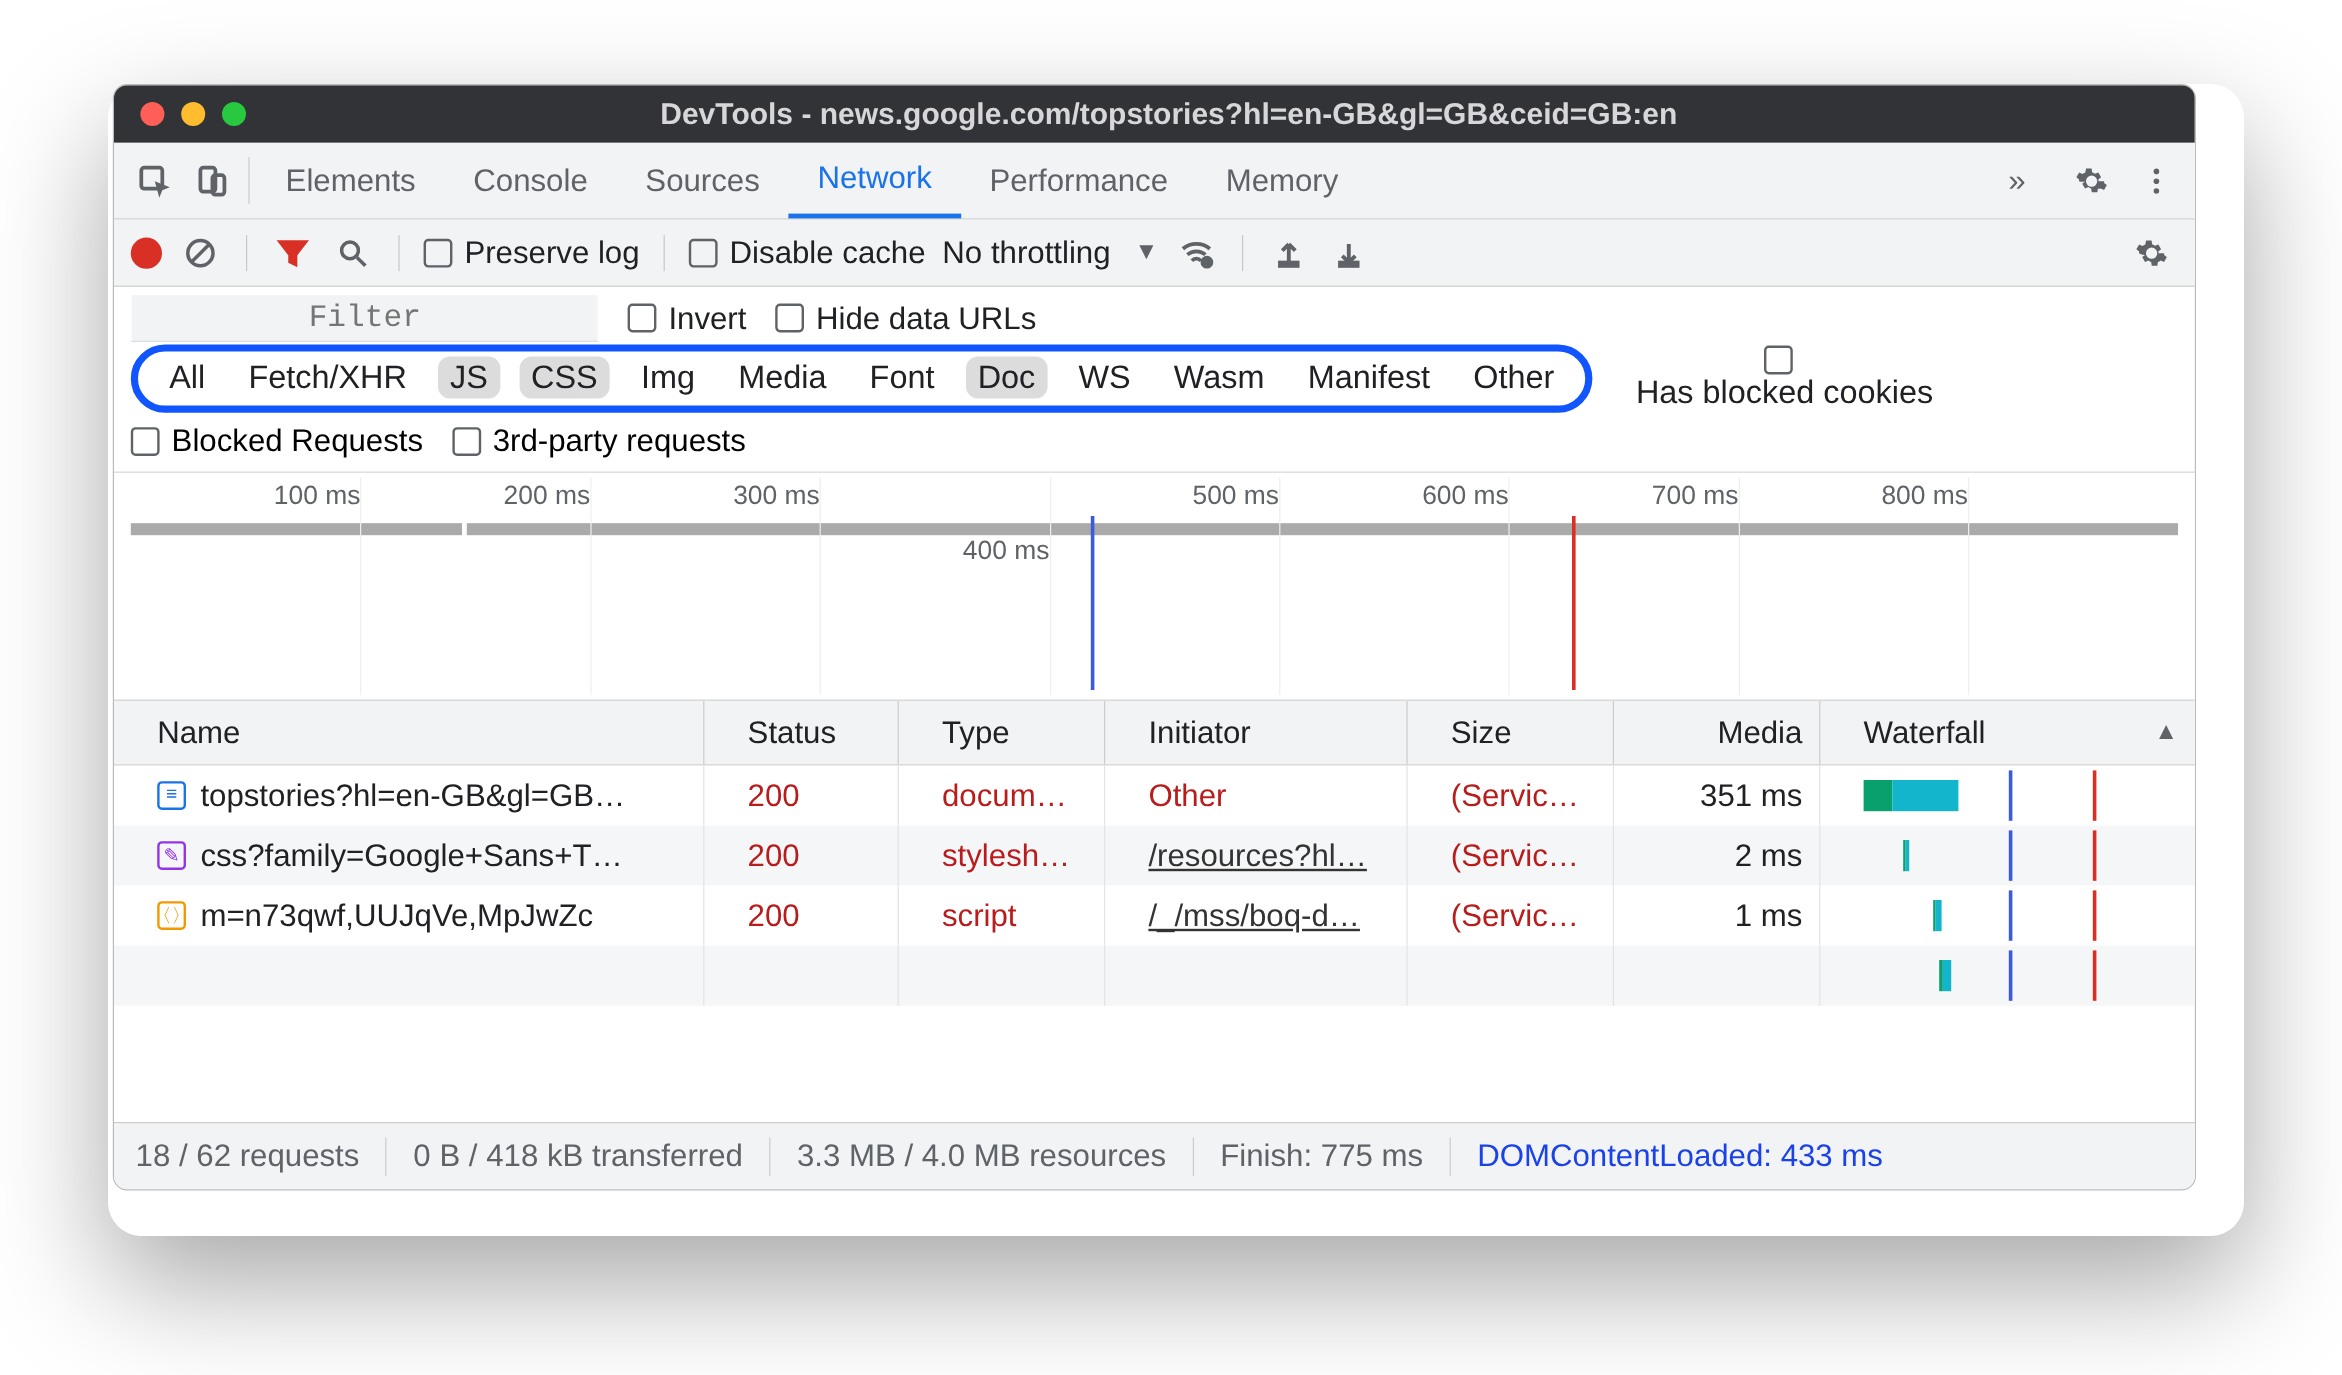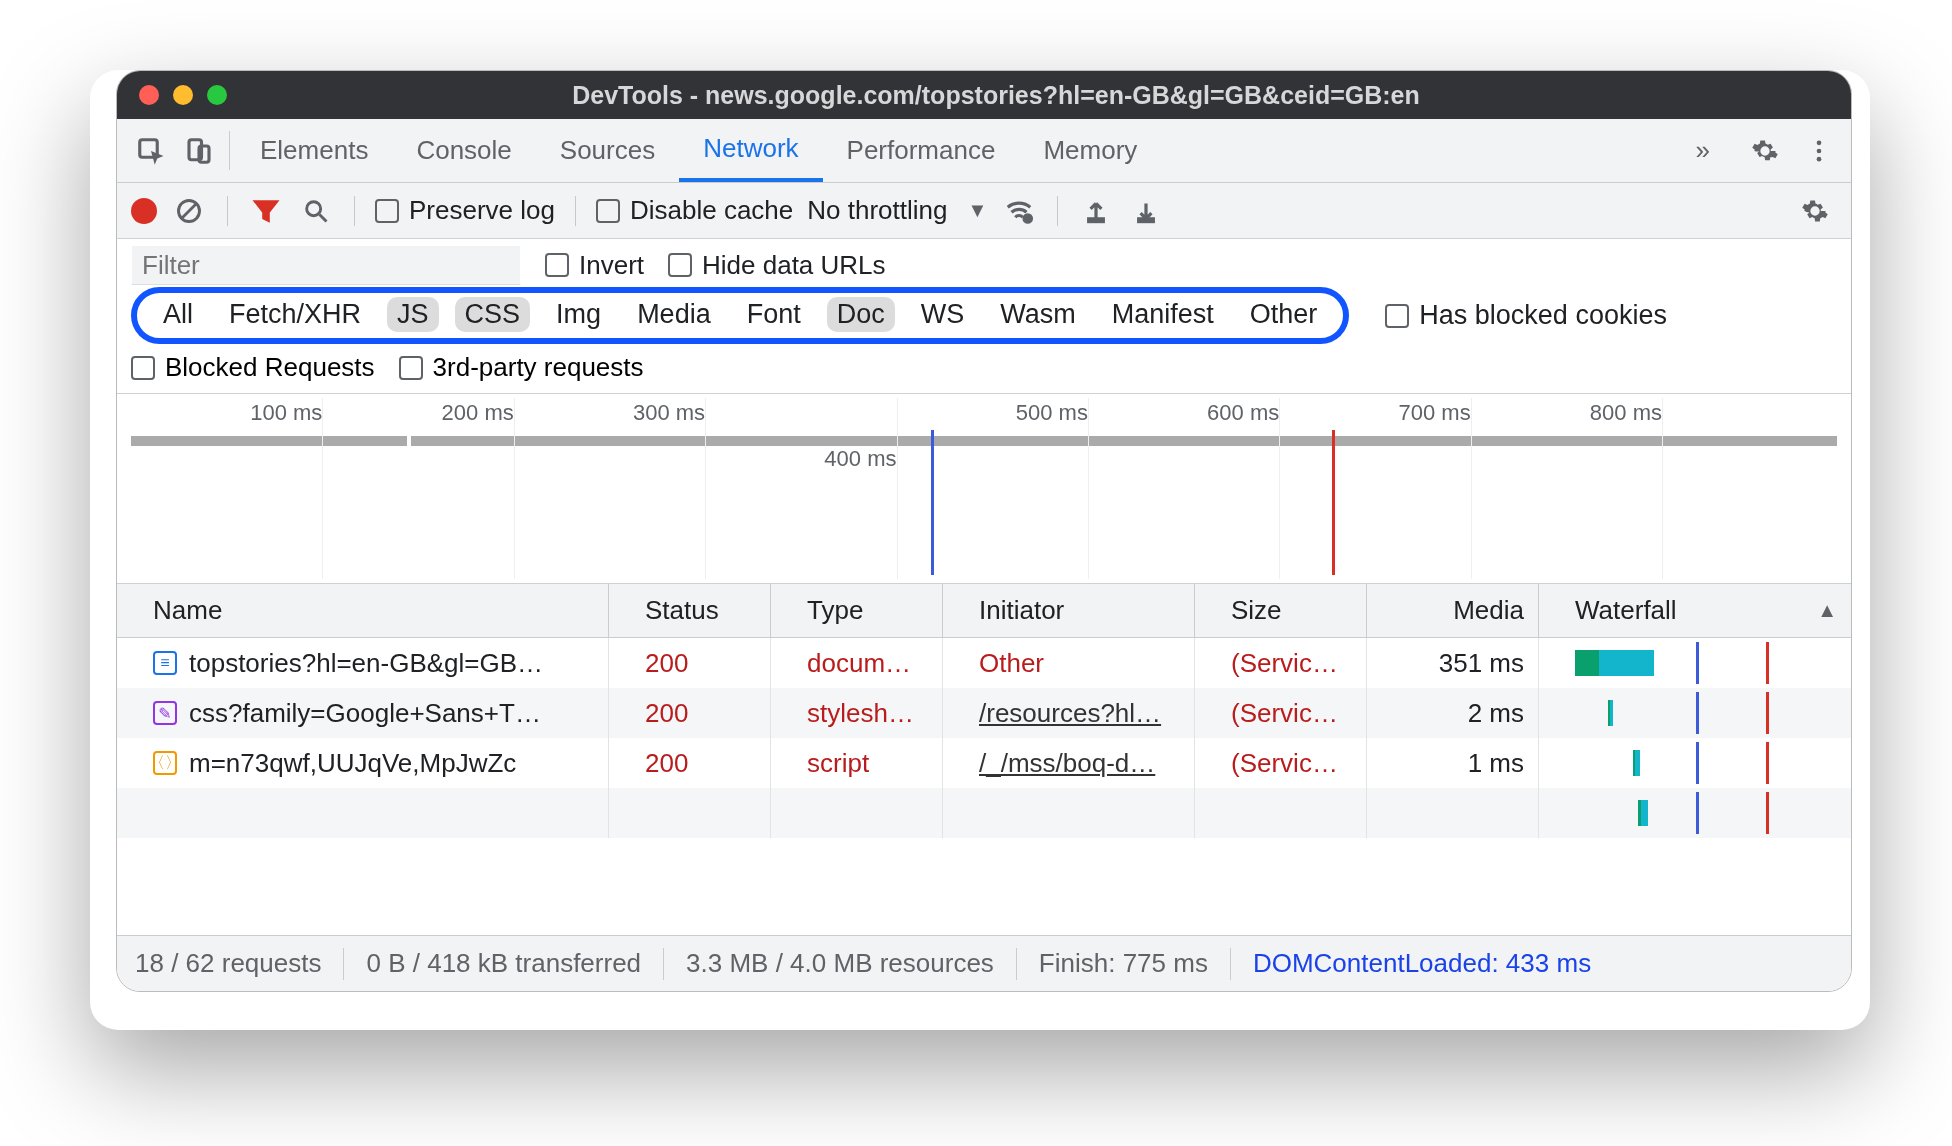--- a/index.html
+++ b/index.html
@@ -1,19 +1,19 @@
 <!DOCTYPE html>
 <html><head>
 <meta charset="utf-8">
 <style>
   * { box-sizing: border-box; margin: 0; padding: 0; }
   html, body { width: 1952px; height: 1146px; background: #fff; font-family: "Helvetica Neue", Arial, sans-serif; }
   .stage { position: relative; width: 1952px; height: 1146px; display:flex; align-items:center; justify-content:center; }
   .shadow { position:absolute; left:90px; top:70px; width:1780px; height:960px; border-radius:28px; box-shadow: 0 40px 100px rgba(0,0,0,0.35); }
-  .window { position:absolute; left:116px; top:70px; width:1736px; height:922px; border-radius:24px; overflow:hidden; background:#fff; border:1px solid #bbb;}
+  .window { position:absolute; left:94px; top:70px; width:1736px; height:922px; border-radius:12px; overflow:hidden; background:#fff; border:1px solid #bbb;}
   
   .titlebar { height:48px; background:#323336; display:flex; align-items:center; gap:14px; padding-left:22px; color:#e8e8e8; font-weight:600; font-size:25px;}
   .dot { width:20px; height:20px; border-radius:50%; }
   .dot.r{background:#ff5f57;} .dot.y{background:#febc2e;} .dot.g{background:#28c840;}
   .title-text { flex:1; text-align:center; padding-right:100px; color:#d7d7d9;}
   
   .tabs { height:64px; border-bottom:1px solid #ccc; background:#f1f3f4; display:flex; align-items:stretch; gap:0; padding:0 10px; color:#5f6368; font-size:26px;}
   .tab-icon { width:48px; display:flex; align-items:center; justify-content:center; }
   .tab-icon svg { width:30px; height:30px; fill:none; stroke:#5f6368; stroke-width:2.5;}
   .vdiv { width:1px; background:#ccc; margin:12px 6px;}
@@ -32,27 +32,27 @@
   .vsep { width:1px; height:30px; background:#c8c8c8; margin:0 6px;}
   .cb { width:24px; height:24px; border:2.5px solid #5f6368; border-radius:4px; display:inline-block; margin-right:10px; flex:none;}
   .lbl { display:flex; align-items:center; }
   .throttle { display:flex; align-items:center; gap:20px;}
   .tri { font-size:20px; color:#5f6368; }
   .netcond svg { width:30px; height:30px; fill:#5f6368;}
   .updown svg { width:26px; height:26px; fill:#5f6368;}
   .toolbar2 .gearright { margin-left:auto; }
   
   .filterrow { padding:6px 14px 0 14px; display:flex; align-items:center; gap:24px; font-size:26px; color:#202124;}
-  .filterbox { width:390px; height:40px; border:1px solid #fff; border-bottom:1px solid #ddd; background:#f1f3f4; color:#bdbdbd; padding:4px 10px; font-size:26px; text-align:left;}
+  .filterbox { width:390px; height:40px; border:1px solid #fff; border-bottom:1px solid #ddd; background:#f1f3f4; color:#bdbdbd; padding:4px 10px; font-size:26px; text-align:center;font-family:Liberation Mono, monospace;}
   
   .typesrow { padding:2px 14px; display:flex; align-items:center; gap:22px; font-size:27px; color:#202124; flex-wrap:wrap;}
   .typegroup { display:flex; align-items:center; gap:16px; border:6px solid #1155ff; border-radius:30px; padding:4px 16px 6px 16px;}
   .chip { padding:2px 10px; border-radius:10px;}
   .chip.sel { background:#dcdcdc;}
-  .hasblocked { display:flex; align-items:center; margin-left:14px;}
+  .hasblocked { display:flex; align-items:center; margin-left:14px;flex-direction:column;}
   
   .filterrow3 { padding:6px 14px 10px 14px; display:flex; align-items:center; gap:24px; font-size:26px; border-bottom:1px solid #d0d0d0;}
   
   .timeline { height:190px; border-bottom:1px solid #d0d0d0; position:relative; background:#fff; font-size:22px; color:#5f6368;}
   .tlabels { position:absolute; top:6px; left:0; right:0; height:26px;}
   .tlabel { position:absolute; transform:translateX(-100%); }
   .tlgrid { position:absolute; top:4px; bottom:4px; border-left:1px solid #eee;}
   .tbar { position:absolute; top:42px; height:10px; background:#aaa; }
   .tbarL { left:14px; width:276px;}
   .tbarR { left:294px; right:14px;}

